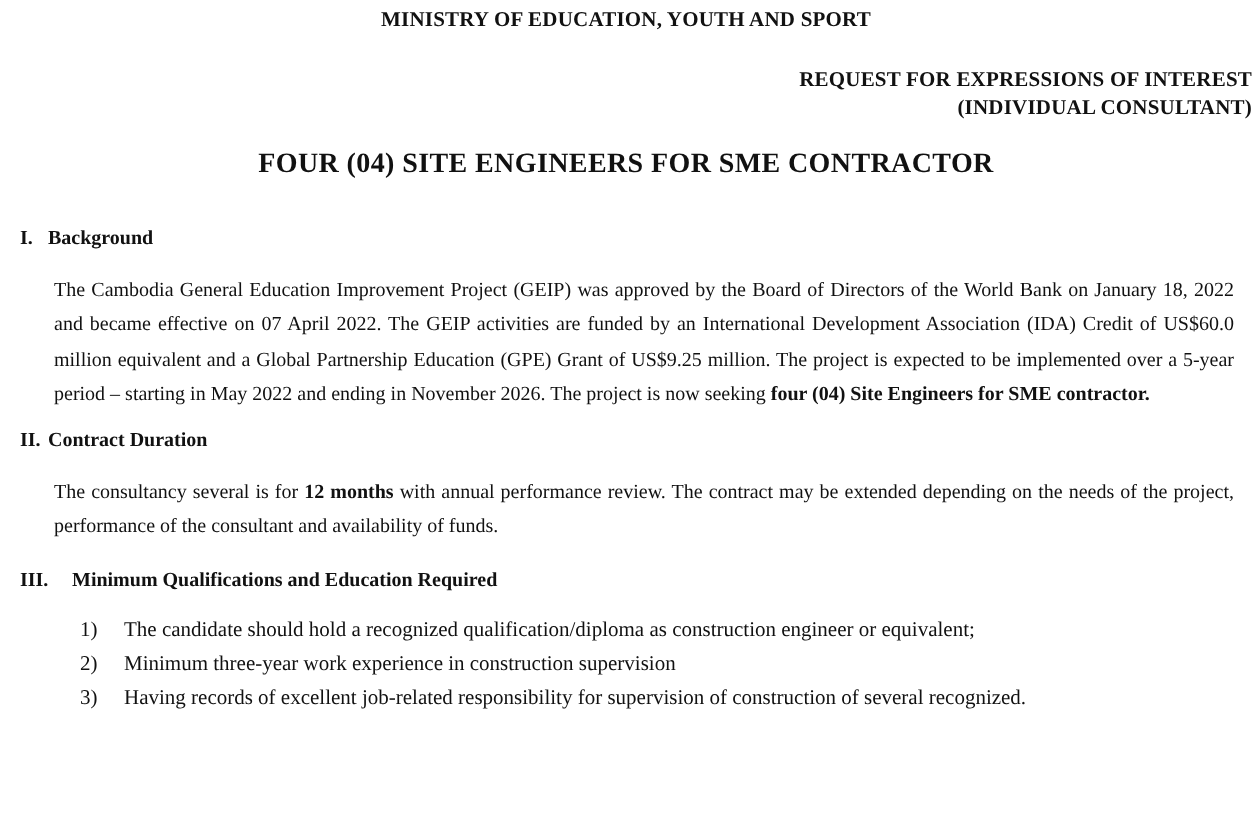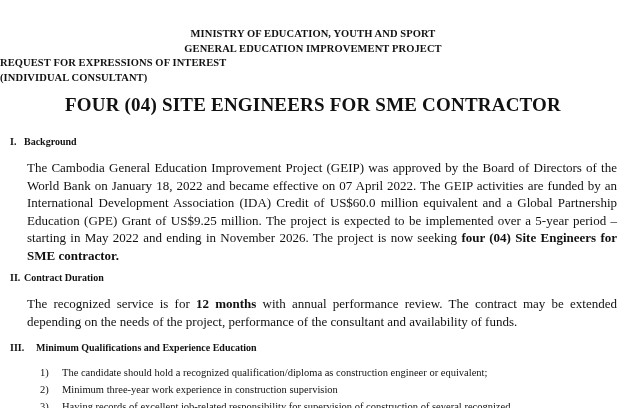--- a/index.html
+++ b/index.html
@@ -9,39 +9,40 @@
   }
   .page {
     position: relative;
     width: 626px;
     height: 408px;
     background: #ffffff;
     color: #111111;
     font-family: "Liberation Serif", "DejaVu Serif", serif;
     overflow: hidden;
     box-sizing: border-box;
-    padding-top: 27px;
+    padding-top: 4px;
   }
   
   .doc-header {
     text-align: center;
   }
   .hline {
     font-size: 10.5px;
     font-weight: bold;
     line-height: 14.5px;
     letter-spacing: 0.1px;
   }
   .request-block {
-    text-align: left;
+    margin-top: 15px;
+    text-align: right;
   }
   .doc-title {
     margin-top: 11px;
     text-align: center;
-    font-size: 19px;
+    font-size: 14px;
     font-weight: bold;
     line-height: 18px;
     letter-spacing: 0.2px;
   }
   
   .sec-heading {
     font-size: 10px;
     font-weight: bold;
     line-height: 14px;
     margin-left: 10px;
@@ -49,21 +50,21 @@
   .sec-num {
     display: inline-block;
     min-width: 14px;
   }
   .section-1 .sec-heading { margin-top: 21px; }
   .section-2 .sec-heading { margin-top: 7px; }
   .section-3 .sec-heading { margin-top: 11px; }
   .section-3 .sec-num { min-width: 26px; }
   .para {
     margin: 10px 9px 0 27px;
-    font-size: 13px;
+    font-size: 10px;
     line-height: 17.5px;
     text-align: justify;
   }
   .section-1 .para { margin-bottom: 7px; }
   .section-2 .para { margin-bottom: 9px; }
   .para b { font-weight: bold; }
   
   .num-list {
     margin: 9px 9px 0 40px;
   }
@@ -79,45 +80,44 @@
     flex: 1;
   }
 </style>
 </head>
 <body>
 
 <div class="page">
 
   <div class="doc-header">
     <div class="hline">MINISTRY OF EDUCATION, YOUTH AND SPORT</div>
-    <div class="hline">GENERAL EDUCATION IMPROVEMENT PROJECT</div>
     <div class="request-block">
       <div class="hline">REQUEST FOR EXPRESSIONS OF INTEREST</div>
       <div class="hline">(INDIVIDUAL CONSULTANT)</div>
     </div>
     <div class="doc-title">FOUR (04) SITE ENGINEERS FOR SME CONTRACTOR</div>
   </div>
 
   <div class="section section-1">
     <div class="sec-heading">
       <span class="sec-num">I.</span><span>Background</span>
     </div>
     <p class="para"><span>The Cambodia General Education Improvement Project (GEIP) was approved by the Board of Directors of the World Bank on January 18, 2022 and became effective on 07 April 2022. The GEIP activities are funded by an International Development Association (IDA) Credit of US$60.0 million equivalent and a Global Partnership Education (GPE) Grant of US$9.25 million. The project is expected to be implemented over a 5-year period – starting in May 2022 and ending in November 2026. The project is now seeking </span><b>four (04) Site Engineers for SME contractor.</b><span></span></p>
   </div>
 
   <div class="section section-2">
     <div class="sec-heading">
       <span class="sec-num">II.</span><span>Contract Duration</span>
     </div>
-    <p class="para"><span>The recognized service is for </span><b>12 months</b><span> with annual performance review. The contract may be extended depending on the needs of the project, performance of the consultant and availability of funds.</span></p>
+    <p class="para"><span>The consultancy several is for </span><b>12 months</b><span> with annual performance review. The contract may be extended depending on the needs of the project, performance of the consultant and availability of funds.</span></p>
   </div>
 
   <div class="section section-3">
     <div class="sec-heading">
-      <span class="sec-num">III.</span><span>Minimum Qualifications and Experience Education</span>
+      <span class="sec-num">III.</span><span>Minimum Qualifications and Education Required</span>
     </div>
     <div class="num-list">
       <div class="num-item">
         <span class="item-num">1)</span>
         <span class="item-text">The candidate should hold a recognized qualification/diploma as construction engineer or equivalent;</span>
       </div>
       <div class="num-item">
         <span class="item-num">2)</span>
         <span class="item-text">Minimum three-year work experience in construction supervision</span>
       </div>

